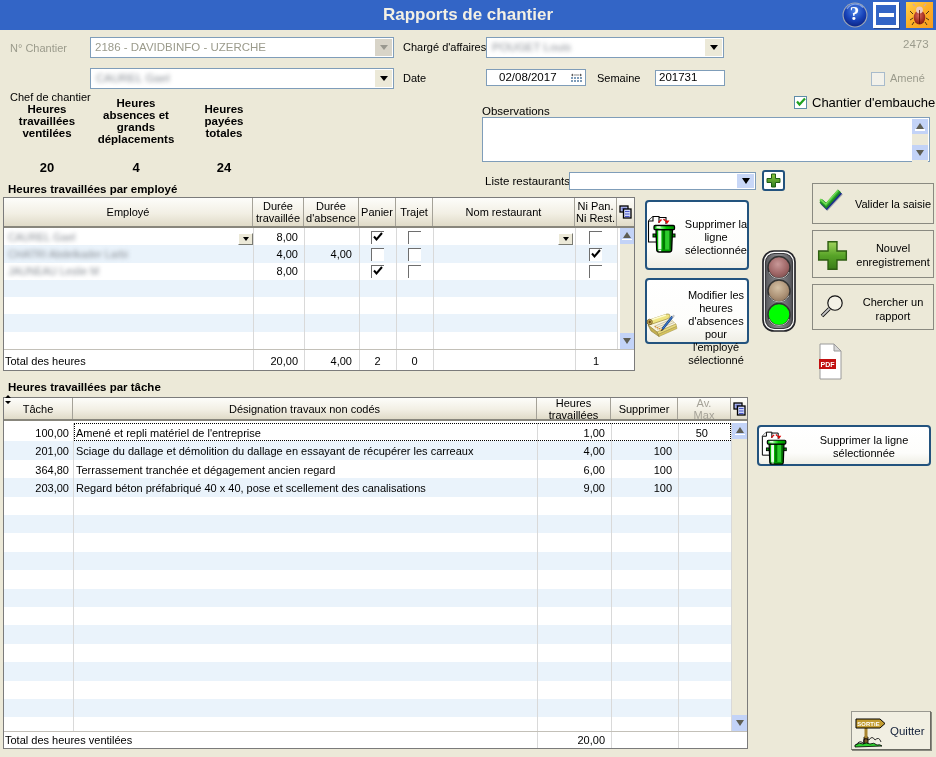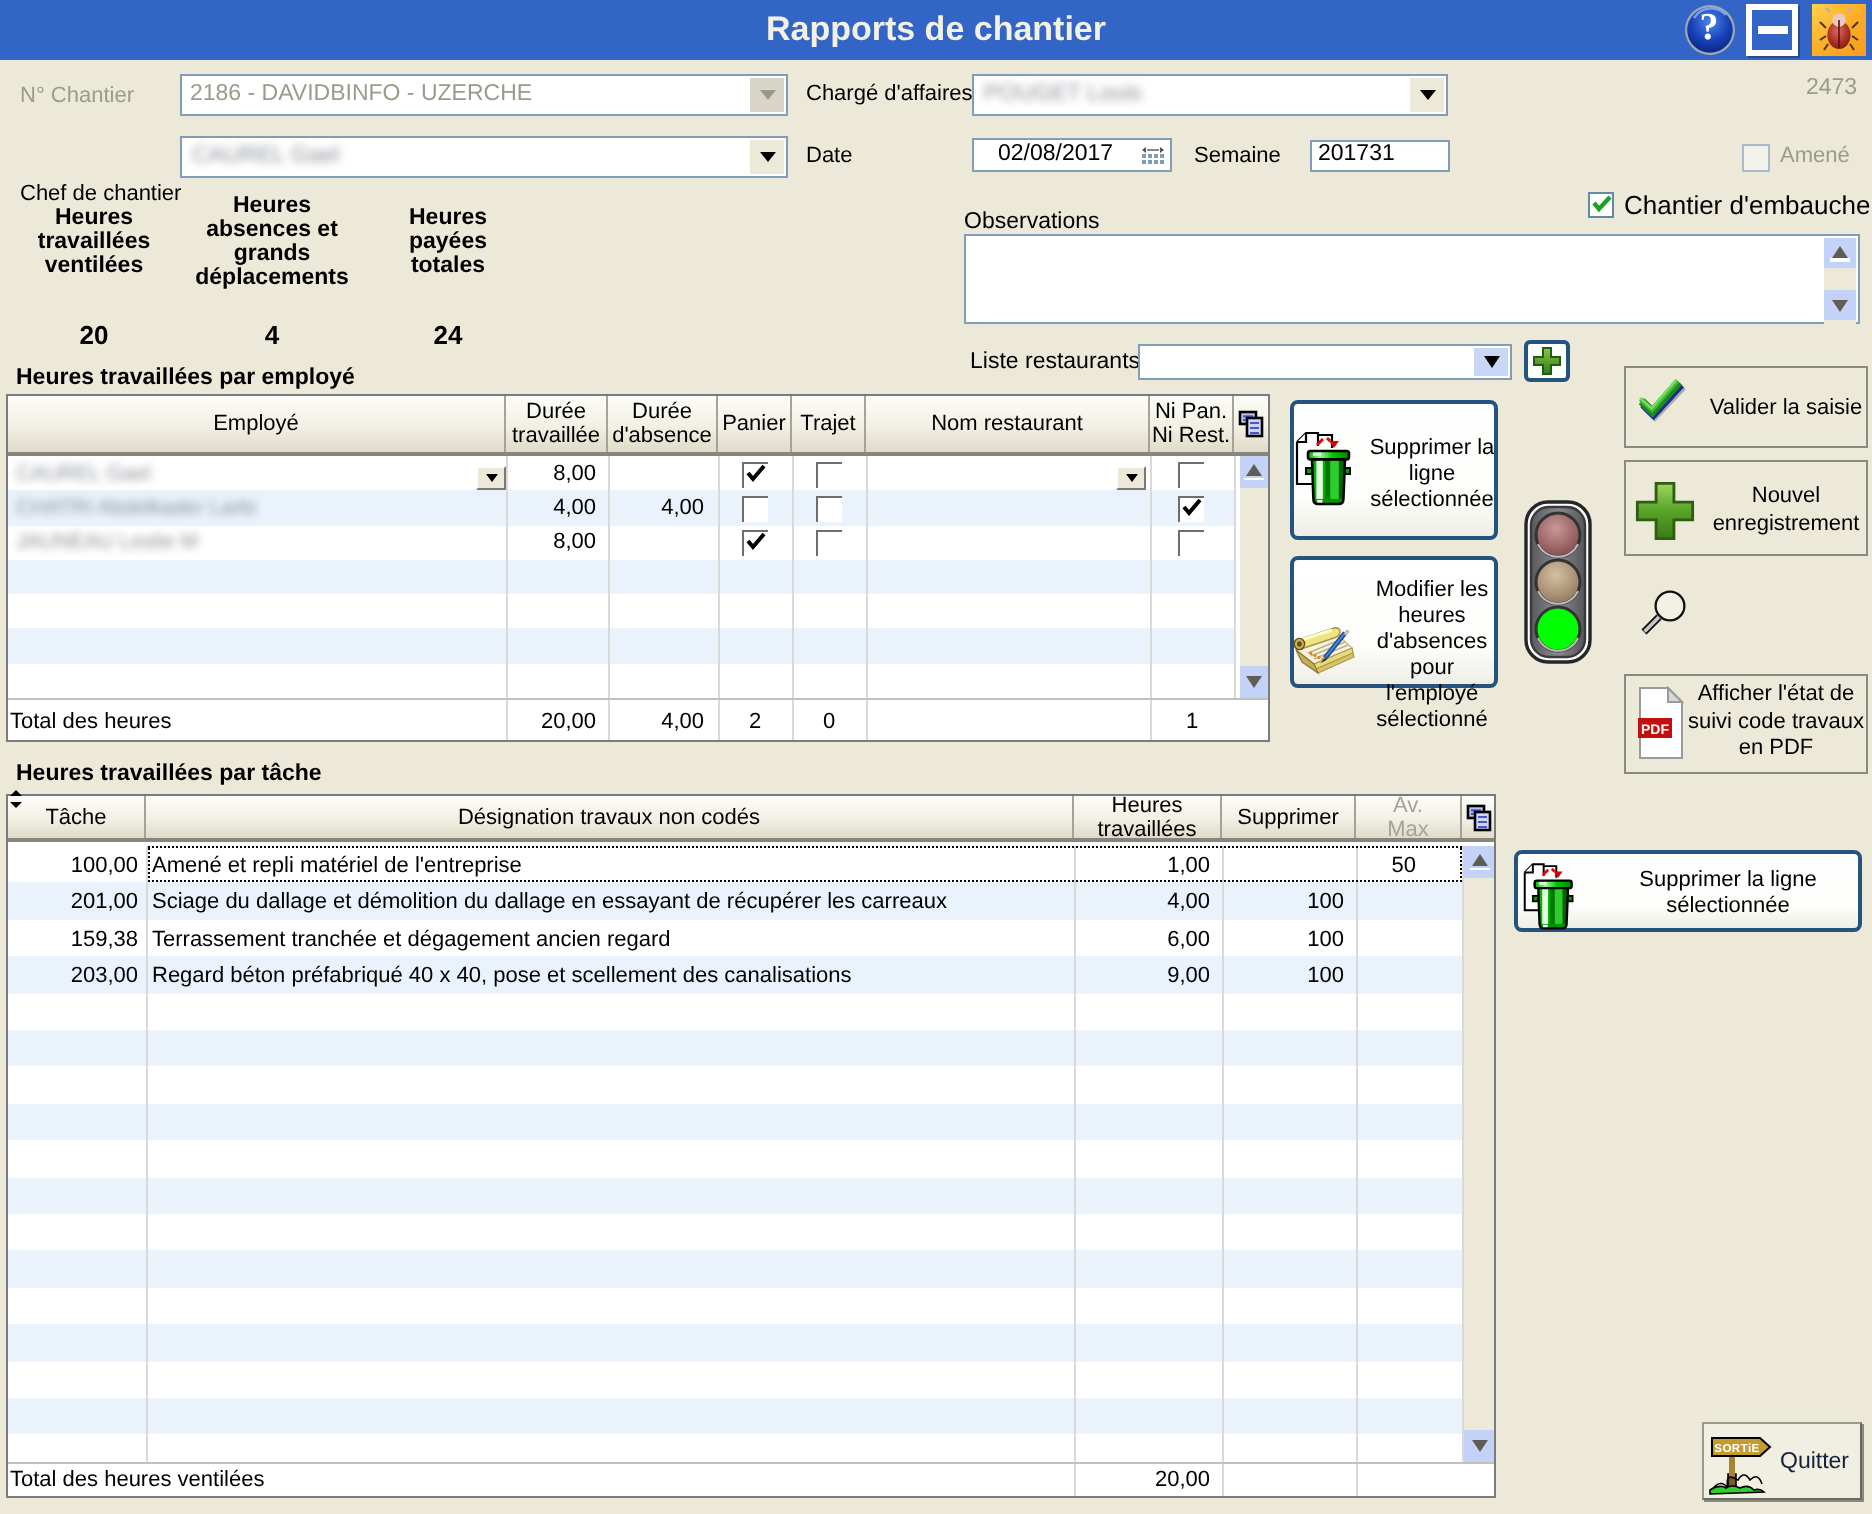--- a/index.html
+++ b/index.html
@@ -405,28 +405,28 @@
   <svg class="abs" style="left:816px;top:239px" width="33" height="33" viewBox="0 0 37 37">
     <defs>
         <linearGradient id="gp2" x1="0" y1="0" x2="0" y2="1">
       <stop offset="0" stop-color="#A2D45E"></stop>
           <stop offset="0.5" stop-color="#58A428"></stop>
           <stop offset="1" stop-color="#3A7C18"></stop>
         </linearGradient>
       </defs>
     <path d="M13.5 3 h10 v10.5 H34 v10 H23.5 V34 h-10 V23.5 H3 v-10 h10.5 Z" fill="url(#gp2)" stroke="#2E5E12" stroke-width="1.6"></path>
   </svg>
+  <div class="bbtn" style="left:812px;top:284px;width:122px;height:46px;">
+    <div class="txt" style="left:40px;top:10px;width:80px;">Chercher un rapport</div>
+  </div>
   <svg class="abs" style="left:818px;top:294px" width="28" height="26" viewBox="0 0 28 26">
     <circle cx="17" cy="9" r="7.2" fill="#F3F1E6" stroke="#111" stroke-width="1.15"></circle>
     <path d="M11.5 14.5 L4 22" stroke="#111" stroke-width="3.6"></path>
     <path d="M11.5 14.5 L4.3 21.7" stroke="#C9C9C9" stroke-width="1.8"></path>
   </svg>
-  <div class="bbtn" style="left:812px;top:337px;width:122px;height:50px;">
-    <div class="txt" style="left:30px;top:3px;width:90px;font-size:11px;line-height:13.5px;">Afficher l'état de suivi code travaux en PDF</div>
-  </div>
   <svg class="abs" style="left:819px;top:343px" width="24" height="38" viewBox="0 0 24 38">
     <path d="M1 1 h14 l7 7 v28 h-21 z" fill="#fff" stroke="#9a9a9a" stroke-width="1"></path>
     <path d="M15 1 l7 7 h-7 z" fill="#D8D8D8" stroke="#9a9a9a" stroke-width="1"></path>
     <rect x="0" y="16" width="17" height="10" fill="#C21010"></rect>
     <text x="8.5" y="24" font-size="7" font-weight="bold" fill="#fff" text-anchor="middle" font-family="Liberation Sans,sans-serif">PDF</text>
   </svg>
 
   <div class="abs boldlbl" style="left:8px;top:381px;">Heures travaillées par tâche</div>
   <div class="abs grid" style="left:3px;top:397px;width:745px;height:352px;"></div>
   <div class="gh" style="left:4px;top:398px;width:743px;height:23px;">
@@ -469,21 +469,21 @@
   <div class="abs" style="left:74px;top:423px;width:657px;height:18px;outline:1px dotted #000;outline-offset:-1px;"></div>
 
   <span class="cellnum" style="left:20px;top:427px;width:49px;">100,00</span>
   <span class="celltext" style="left:76px;top:427px;">Amené et repli matériel de l'entreprise</span>
   <span class="cellnum" style="left:537px;top:427px;width:68px;">1,00</span>
   <span class="cellnum" style="left:611px;top:427px;width:61px;padding-left:36px;">50</span>
   <span class="cellnum" style="left:20px;top:445px;width:49px;">201,00</span>
   <span class="celltext" style="left:76px;top:445px;">Sciage du dallage et démolition du dallage en essayant de récupérer les carreaux</span>
   <span class="cellnum" style="left:537px;top:445px;width:68px;">4,00</span>
   <span class="cellnum" style="left:611px;top:445px;width:61px;">100</span>
-  <span class="cellnum" style="left:20px;top:463.5px;width:49px;">159,38</span>
+  <span class="cellnum" style="left:20px;top:463.5px;width:49px;">364,80</span>
   <span class="celltext" style="left:76px;top:463.5px;">Terrassement tranchée et dégagement ancien regard</span>
   <span class="cellnum" style="left:537px;top:463.5px;width:68px;">6,00</span>
   <span class="cellnum" style="left:611px;top:463.5px;width:61px;">100</span>
   <span class="cellnum" style="left:20px;top:482px;width:49px;">203,00</span>
   <span class="celltext" style="left:76px;top:482px;">Regard béton préfabriqué 40 x 40, pose et scellement des canalisations</span>
   <span class="cellnum" style="left:537px;top:482px;width:68px;">9,00</span>
   <span class="cellnum" style="left:611px;top:482px;width:61px;">100</span>
 
   <div class="sbar" style="left:732px;top:423px;width:15px;height:308px;"></div>
   <div class="abs sbtn" style="left:732px;top:423px;width:15px;">

